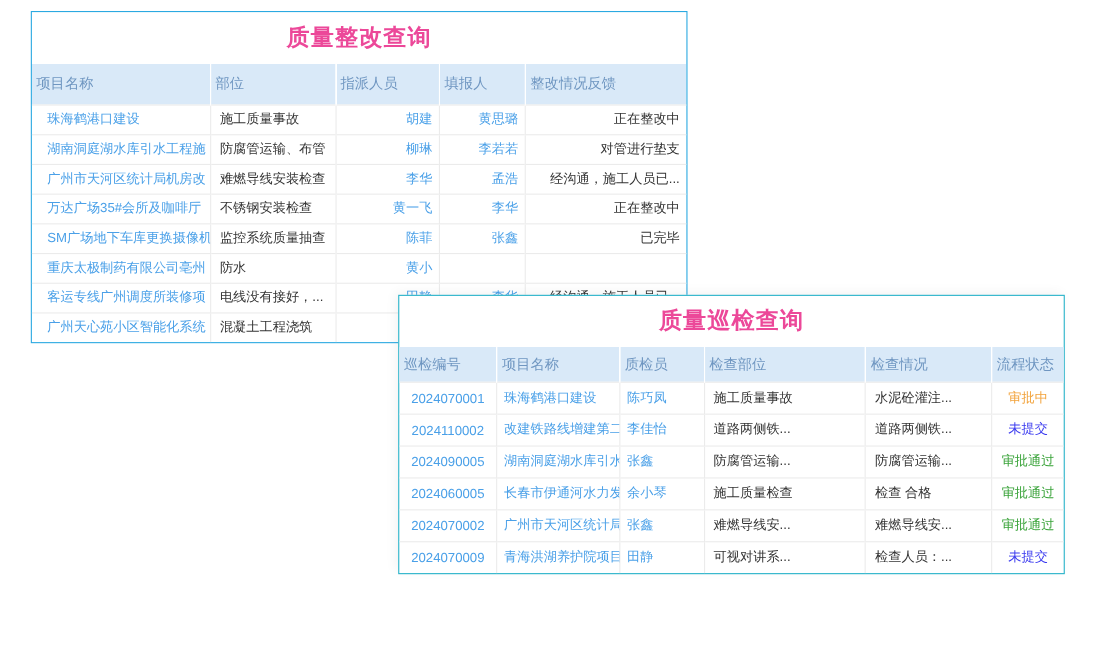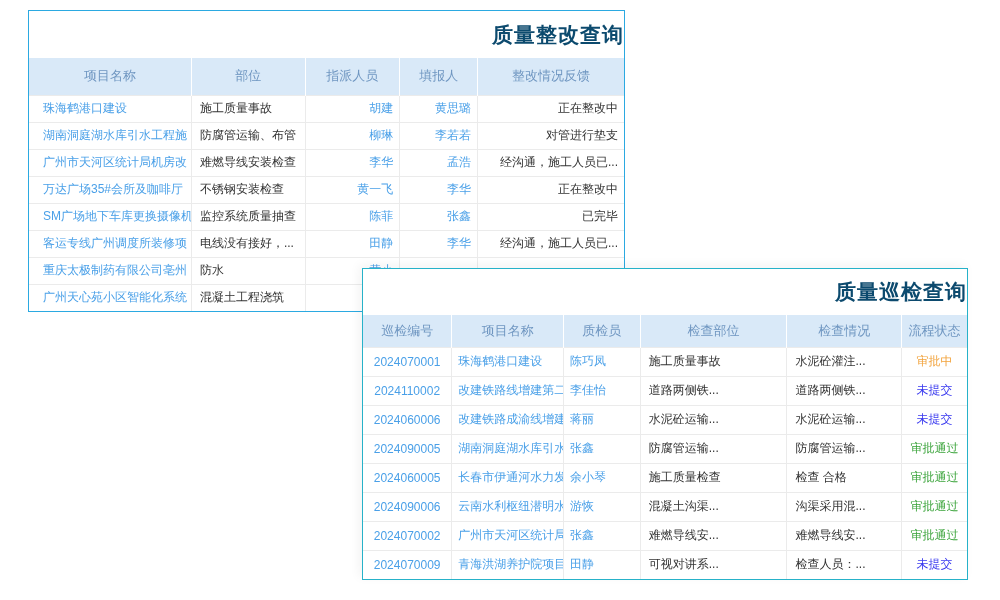--- a/index.html
+++ b/index.html
@@ -15,30 +15,30 @@
   .panel1 {
     left:28px; top:10px; width:597px;
     border:1px solid #2BA9E1; z-index:1;
   }
   .panel2 {
     left:362px; top:268px; width:606px;
     border:1px solid #26B2C9; z-index:2;
     box-shadow:-3px -3px 10px rgba(0,0,0,0.05);
   }
   .panel-title {
-    text-align:right; font-weight:bold; color:#0c4a6e;
+    text-align:center; font-weight:bold; color:#ec4899;
     font-size:21px; letter-spacing:1px;
   }
   .panel1 .panel-title { height:47px; line-height:47px; }
   .panel2 .panel-title { height:46px; line-height:46px; }
 
   table { border-collapse:collapse; table-layout:fixed; width:100%; }
   th {
     background:#D9E9F8; color:#6F96C1; font-weight:normal;
-    font-size:13px; text-align:center;
+    font-size:13px; text-align:left;
     border-right:1px solid #ffffff;
     overflow:hidden; white-space:nowrap; padding:0 4px; box-sizing:border-box;
   }
   th:last-child { border-right:none; }
   .panel1 th { height:37px; }
   .panel2 th { height:32px; }
   td {
     font-size:12px; color:#333333;
     border-top:1px solid #EBEBEB; border-right:1px solid #EBEBEB;
     overflow:hidden; white-space:nowrap;
@@ -117,32 +117,32 @@
           <td>正在整改中</td>
         </tr>
         <tr>
           <td class="link">SM广场地下车库更换摄像机</td>
           <td>监控系统质量抽查</td>
           <td class="link">陈菲</td>
           <td class="link">张鑫</td>
           <td>已完毕</td>
         </tr>
         <tr>
+          <td class="link">重庆太极制药有限公司亳州</td>
+          <td>防水</td>
+          <td class="link">黄小</td>
+          <td></td>
+          <td></td>
+        </tr>
+        <tr>
           <td class="link">客运专线广州调度所装修项</td>
           <td>电线没有接好，...</td>
           <td class="link">田静</td>
           <td class="link">李华</td>
           <td>经沟通，施工人员已...</td>
-        </tr>
-        <tr>
-          <td class="link">重庆太极制药有限公司亳州</td>
-          <td>防水</td>
-          <td class="link">黄小</td>
-          <td></td>
-          <td></td>
         </tr>
         <tr>
           <td class="link">广州天心苑小区智能化系统</td>
           <td>混凝土工程浇筑</td>
           <td class="link">董洁</td>
           <td></td>
           <td></td>
         </tr>
       </tbody>
   </table>
@@ -180,52 +180,36 @@
         </tr>
         <tr>
           <td class="link">2024110002</td>
           <td class="link">改建铁路线增建第二</td>
           <td class="link">李佳怡</td>
           <td>道路两侧铁...</td>
           <td>道路两侧铁...</td>
           <td style="color: rgb(58, 58, 239);">未提交</td>
         </tr>
         <tr>
-          <td class="link">2024060006</td>
-          <td class="link">改建铁路成渝线增建</td>
-          <td class="link">蒋丽</td>
-          <td>水泥砼运输...</td>
-          <td>水泥砼运输...</td>
-          <td style="color: rgb(58, 58, 239);">未提交</td>
-        </tr>
-        <tr>
           <td class="link">2024090005</td>
           <td class="link">湖南洞庭湖水库引水</td>
           <td class="link">张鑫</td>
           <td>防腐管运输...</td>
           <td>防腐管运输...</td>
           <td style="color: rgb(57, 163, 57);">审批通过</td>
         </tr>
         <tr>
           <td class="link">2024060005</td>
           <td class="link">长春市伊通河水力发</td>
           <td class="link">余小琴</td>
           <td>施工质量检查</td>
           <td>检查 合格</td>
           <td style="color: rgb(57, 163, 57);">审批通过</td>
         </tr>
         <tr>
-          <td class="link">2024090006</td>
-          <td class="link">云南水利枢纽潜明水</td>
-          <td class="link">游恢</td>
-          <td>混凝土沟渠...</td>
-          <td>沟渠采用混...</td>
-          <td style="color: rgb(57, 163, 57);">审批通过</td>
-        </tr>
-        <tr>
           <td class="link">2024070002</td>
           <td class="link">广州市天河区统计局</td>
           <td class="link">张鑫</td>
           <td>难燃导线安...</td>
           <td>难燃导线安...</td>
           <td style="color: rgb(57, 163, 57);">审批通过</td>
         </tr>
         <tr>
           <td class="link">2024070009</td>
           <td class="link">青海洪湖养护院项目</td>

